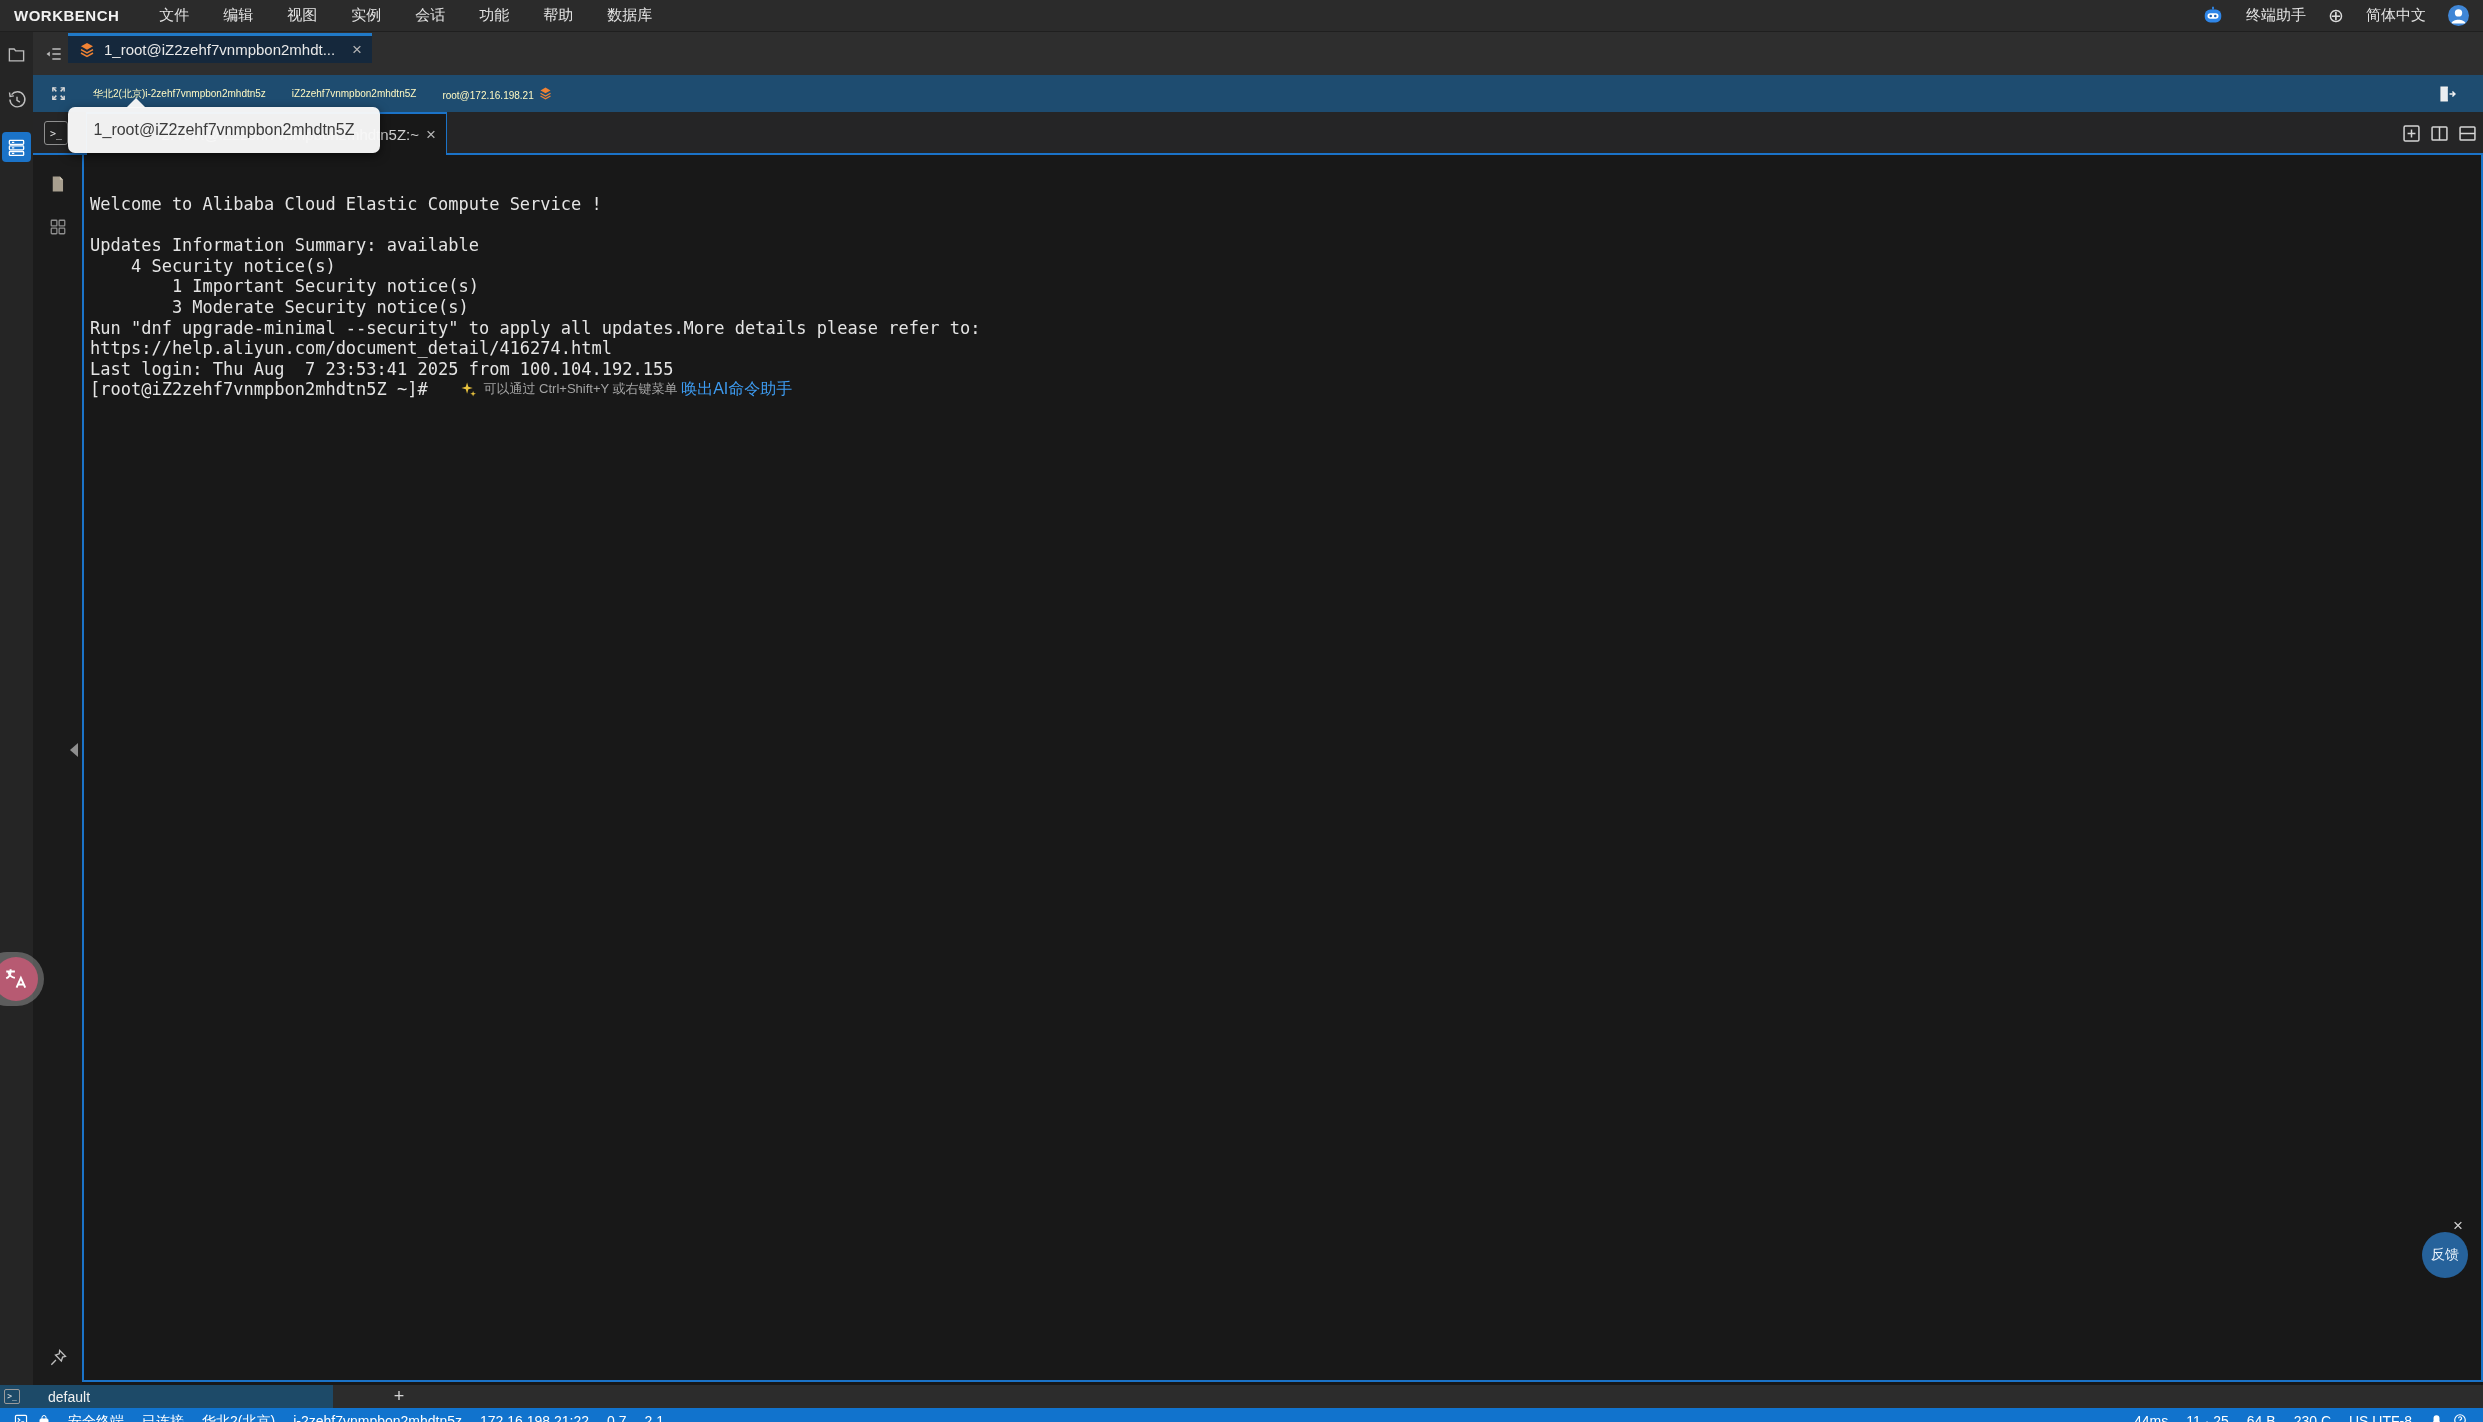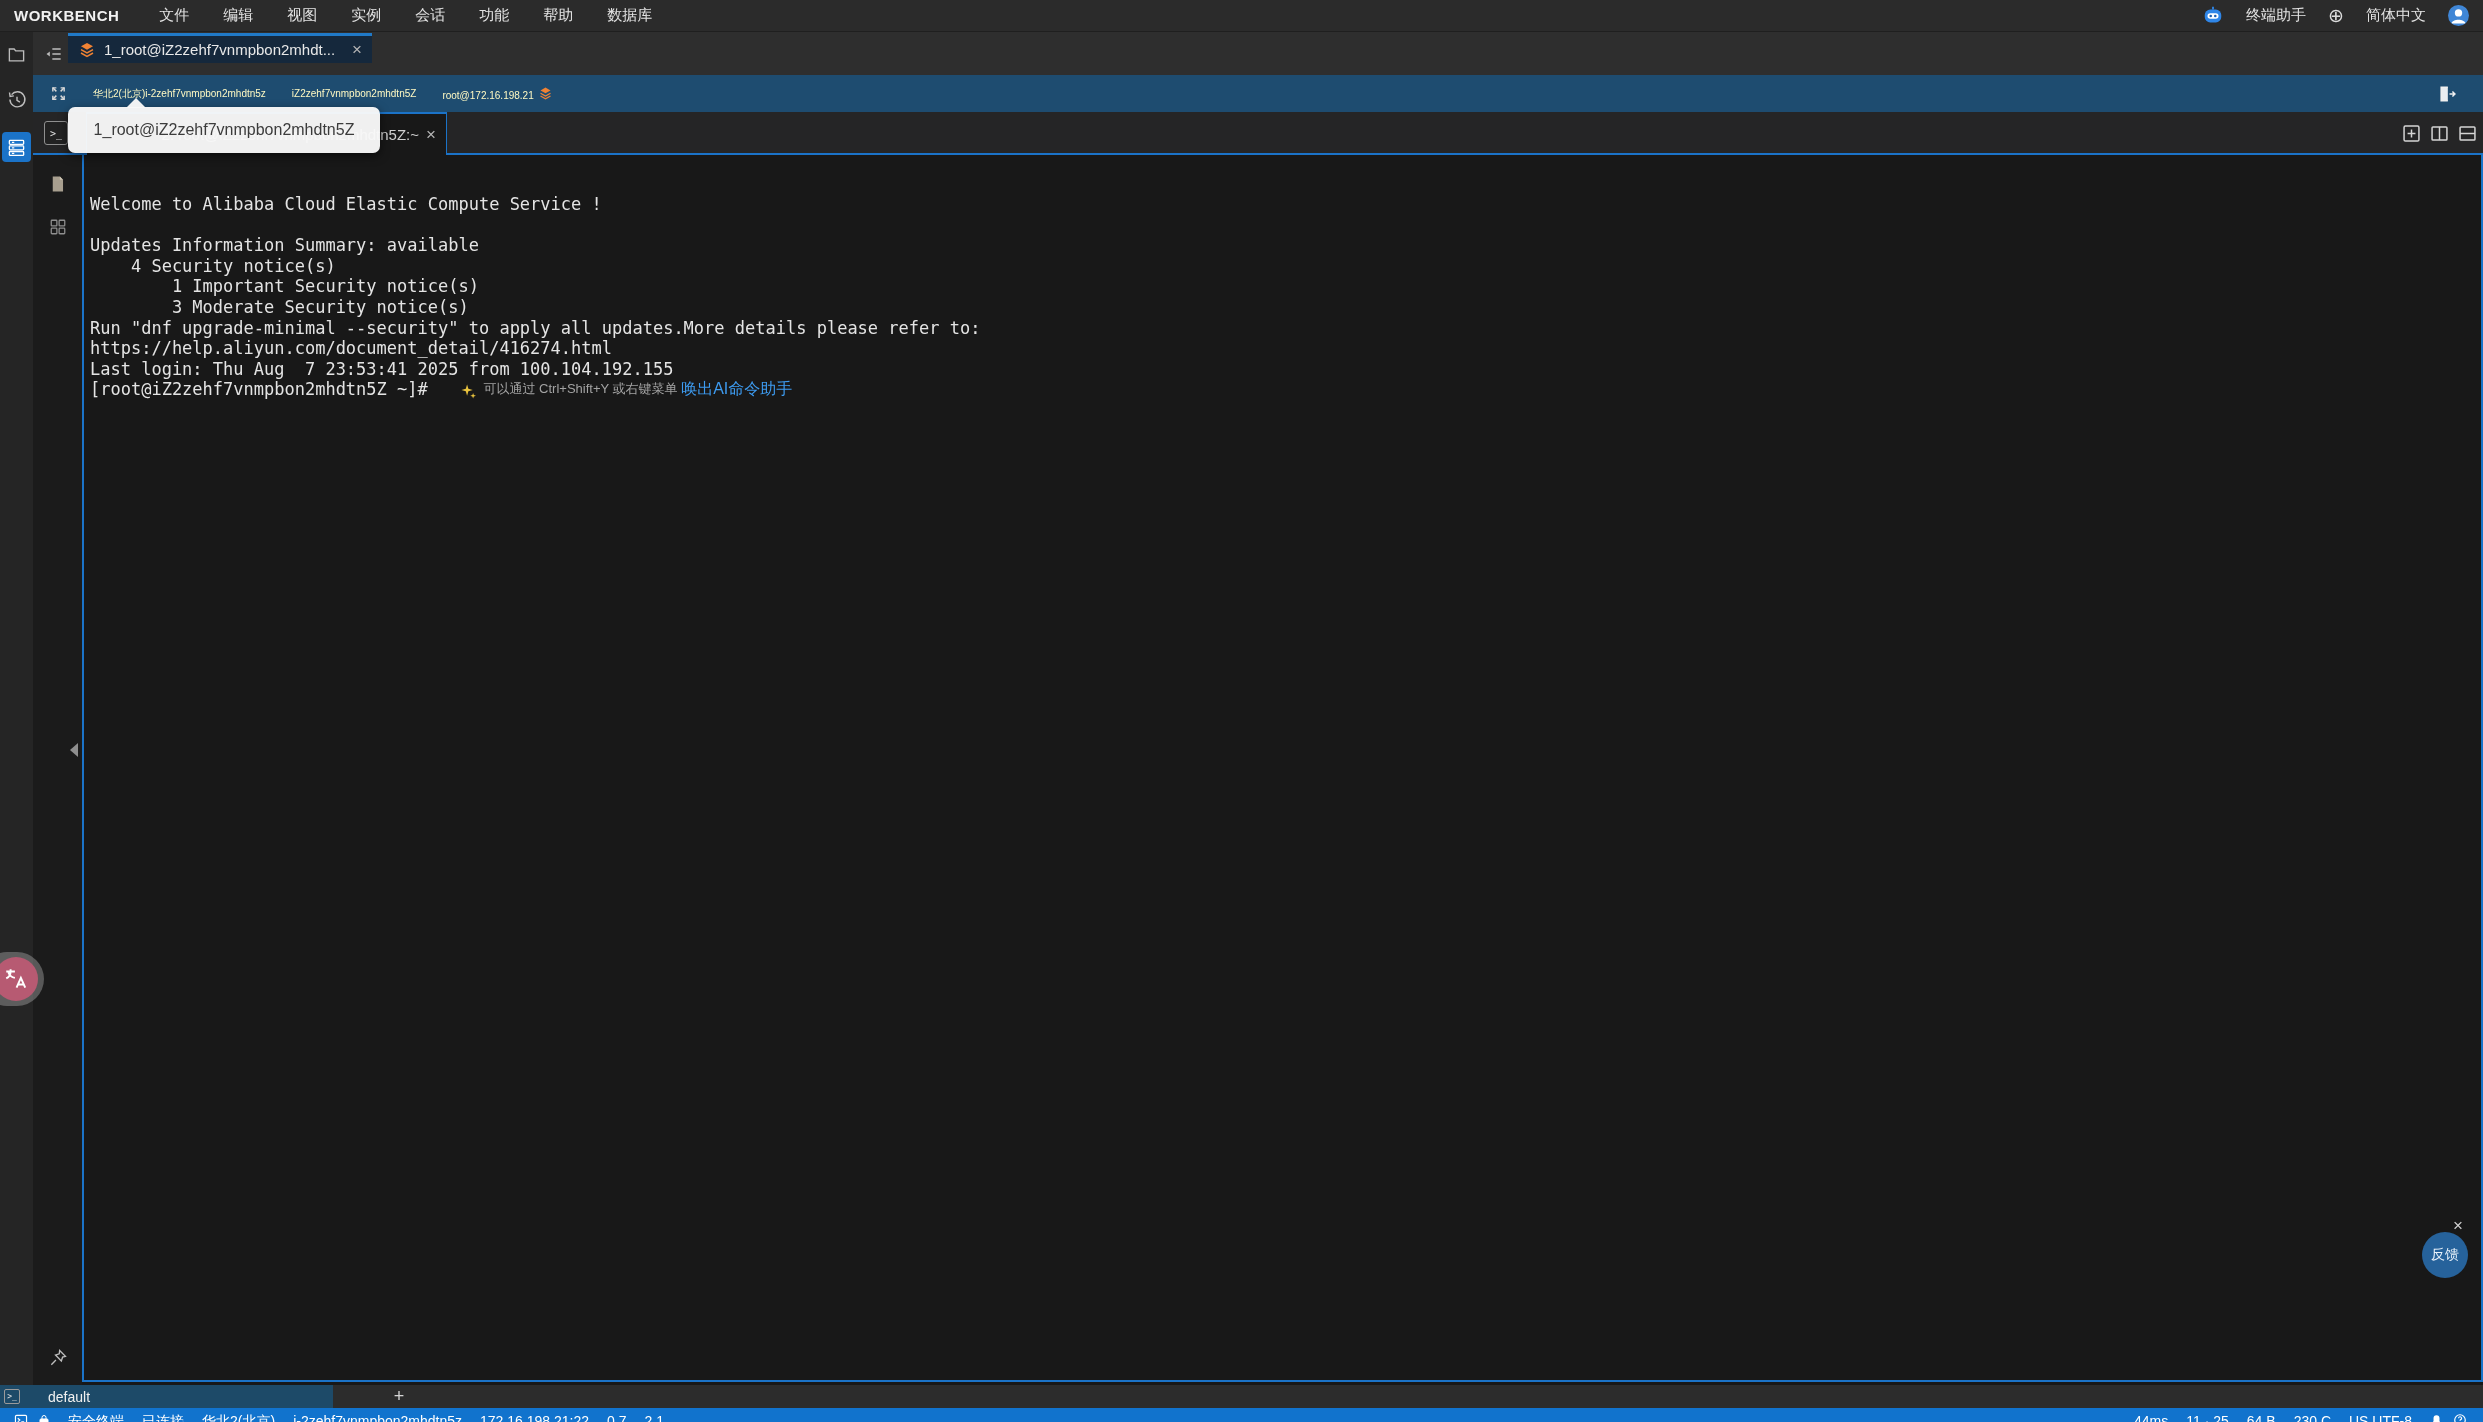--- a/index.html
+++ b/index.html
@@ -78,21 +78,21 @@
   .terminal {
     position:absolute; left:82px; top:155px; width:2401px; height:1227px;
     background:#181818; border-left:2px solid #1b73c8; border-right:2px solid #1b73c8;
     border-bottom:2px solid #1b73c8; padding:39px 8px 0 6px; cursor:text;
   }
   .tline {
     font-family:"DejaVu Sans Mono",monospace; font-size:17px; line-height:20.6px;
     min-height:20.6px; color:#e4e4e4; white-space:pre;
   }
   .tline span { white-space:pre; }
-  .prompt-line { display:flex; align-items:flex-end; }
+  .prompt-line { display:flex; align-items:center; }
   .hint-grey { font-family:"Liberation Sans","DejaVu Sans",sans-serif; font-size:13px; color:#a3a3a3; }
   .hint-link { font-family:"Liberation Sans","DejaVu Sans",sans-serif; font-size:16px; color:#3d9bf0; cursor:pointer; }
   .sparkle { margin:0 6px 0 2px; }
 
   
   .collapse-handle {
     position:absolute; left:66px; top:735px; width:16px; height:30px;
     display:flex; align-items:center; justify-content:center; cursor:pointer; z-index:4;
   }
   .collapse-handle .tri { width:0; height:0; border-top:7px solid transparent; border-bottom:7px solid transparent; border-right:8px solid #8f8f8f; }

